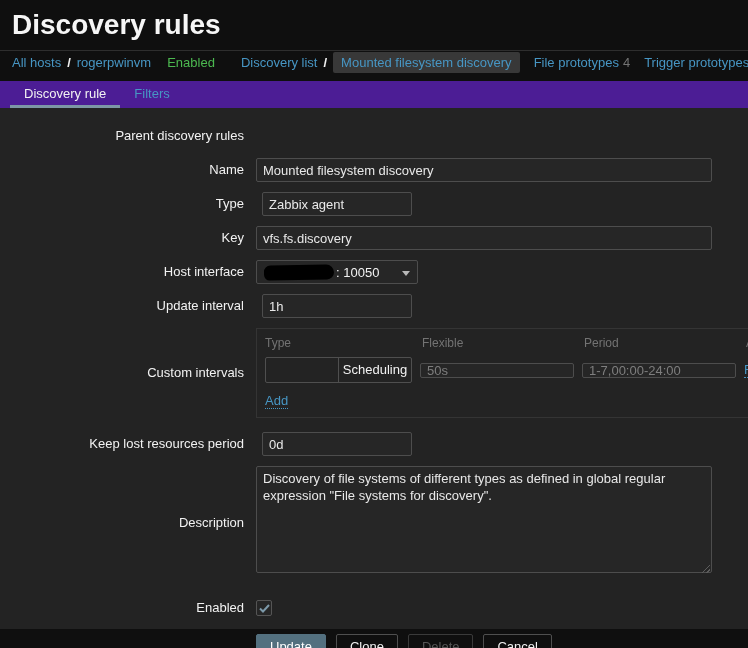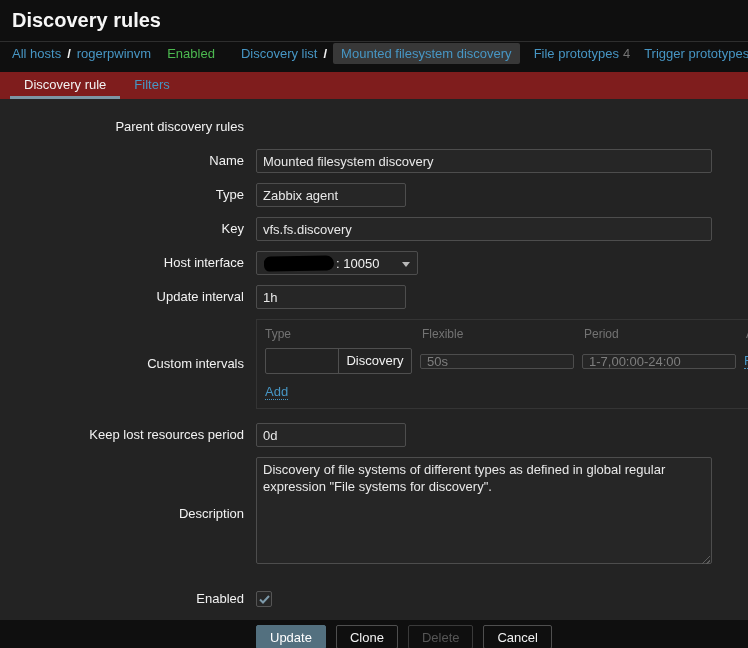--- a/index.html
+++ b/index.html
@@ -3,49 +3,49 @@
 <meta charset="utf-8">
 <style>
   html,body{margin:0;padding:0;background:#000;}
   .page{
     width:748px;height:648px;overflow:hidden;position:relative;
     background:#0f0f0f;color:#f2f2f2;
     font-family:"Liberation Sans",sans-serif;font-size:13px;
   }
   
   .hdr{padding:9px 12px 9px;}
-  .hdr h1{margin:0;font-size:20px;font-weight:bold;color:#f6f6f6;}
+  .hdr h1{margin:0;font-size:28px;font-weight:bold;color:#f6f6f6;}
   .hdr-divider{border-bottom:1px solid #2e2e2e;}
   
   .crumbs{display:flex;align-items:center;white-space:nowrap;margin:0 0 0 12px;height:22px;}
   .crumbs a{color:#4796c4;text-decoration:none;cursor:pointer;}
   .crumb-sep{color:#f2f2f2;font-weight:bold;margin:0 6px;}
   .status-enabled{color:#4cb950;margin-left:16px;}
   .badges{display:flex;align-items:stretch;margin-left:12px;border-radius:2px;overflow:hidden;background:#2d2d2d;}
   .crumbs .gap{margin-left:14px;}
   .crumb-chip{background:#383838;border-radius:2px;padding:3px 8px;color:#4796c4;text-decoration:none;}
   .proto-count{color:#737373;margin-left:4px;}
   .clipped-link{margin-left:14px;}
   
-  .tabbar{margin-top:8px;background:#7f1d1d;display:flex;height:27px;padding-left:10px;}
+  .tabbar{margin-top:8px;background:#4c1d95;display:flex;height:27px;padding-left:10px;}
   .tab{position:relative;padding:0 14px;line-height:26px;color:#4796c4;cursor:pointer;}
   .tab.active{color:#f2f2f2;}
   .tab.active::after{content:"";position:absolute;left:0;right:0;bottom:0;height:3px;background:#7c97a5;}
   
   .formbody{background:#232323;height:521px;padding-top:16px;box-sizing:border-box;}
   .frow{display:flex;align-items:center;margin-bottom:10px;}
   .frow.top{align-items:center;}
   .flabel{width:244px;min-width:244px;text-align:right;padding-right:12px;color:#f2f2f2;line-height:24px;}
   .flink{color:#4796c4;text-decoration:none;line-height:24px;}
   .tinput{
     box-sizing:border-box;height:24px;background:#262626;border:1px solid #4d4d4d;border-radius:2px;
     color:#e8e8e8;font-family:"Liberation Sans",sans-serif;font-size:13px;padding:0 6px;outline:none;
   }
   .w-full{width:456px;}
-  .w-short{width:150px;}
+  .w-short{width:150px;margin-left:6px;}
   .gray-val{color:#7e7e7e;}
   
   .zselect{
     box-sizing:border-box;position:relative;width:162px;height:24px;background:#262626;
     border:1px solid #4d4d4d;border-radius:2px;display:flex;align-items:center;padding:0 20px 0 7px;cursor:pointer;
   }
   .redacted{width:70px;height:15px;background:#000;border-radius:8px 10px 9px 7px;transform:rotate(-1deg);margin-right:2px;}
   .chev{position:absolute;right:7px;top:10px;width:0;height:0;
     border-left:4px solid transparent;border-right:4px solid transparent;border-top:5px solid #b8b8b8;}
   
@@ -155,21 +155,21 @@
       <div class="ci-block">
         <div class="ci-head">
           <span class="c1">Type</span>
           <span class="c2">Flexible</span>
           <span class="c3">Period</span>
           <span>Action</span>
         </div>
         <div class="ci-row">
           <div class="seg">
             <div class="opt sel">Flexible</div>
-            <div class="opt">Discovery</div>
+            <div class="opt">Scheduling</div>
           </div>
           <input class="tinput gray-val" type="text" value="50s" style="">
           <input class="tinput gray-val" type="text" value="1-7,00:00-24:00" style="">
           <a class="remove-link">Remove</a>
         </div>
         <div class="add-wrap">
           <a class="add-link">Add</a>
         </div>
       </div>
     </div>

